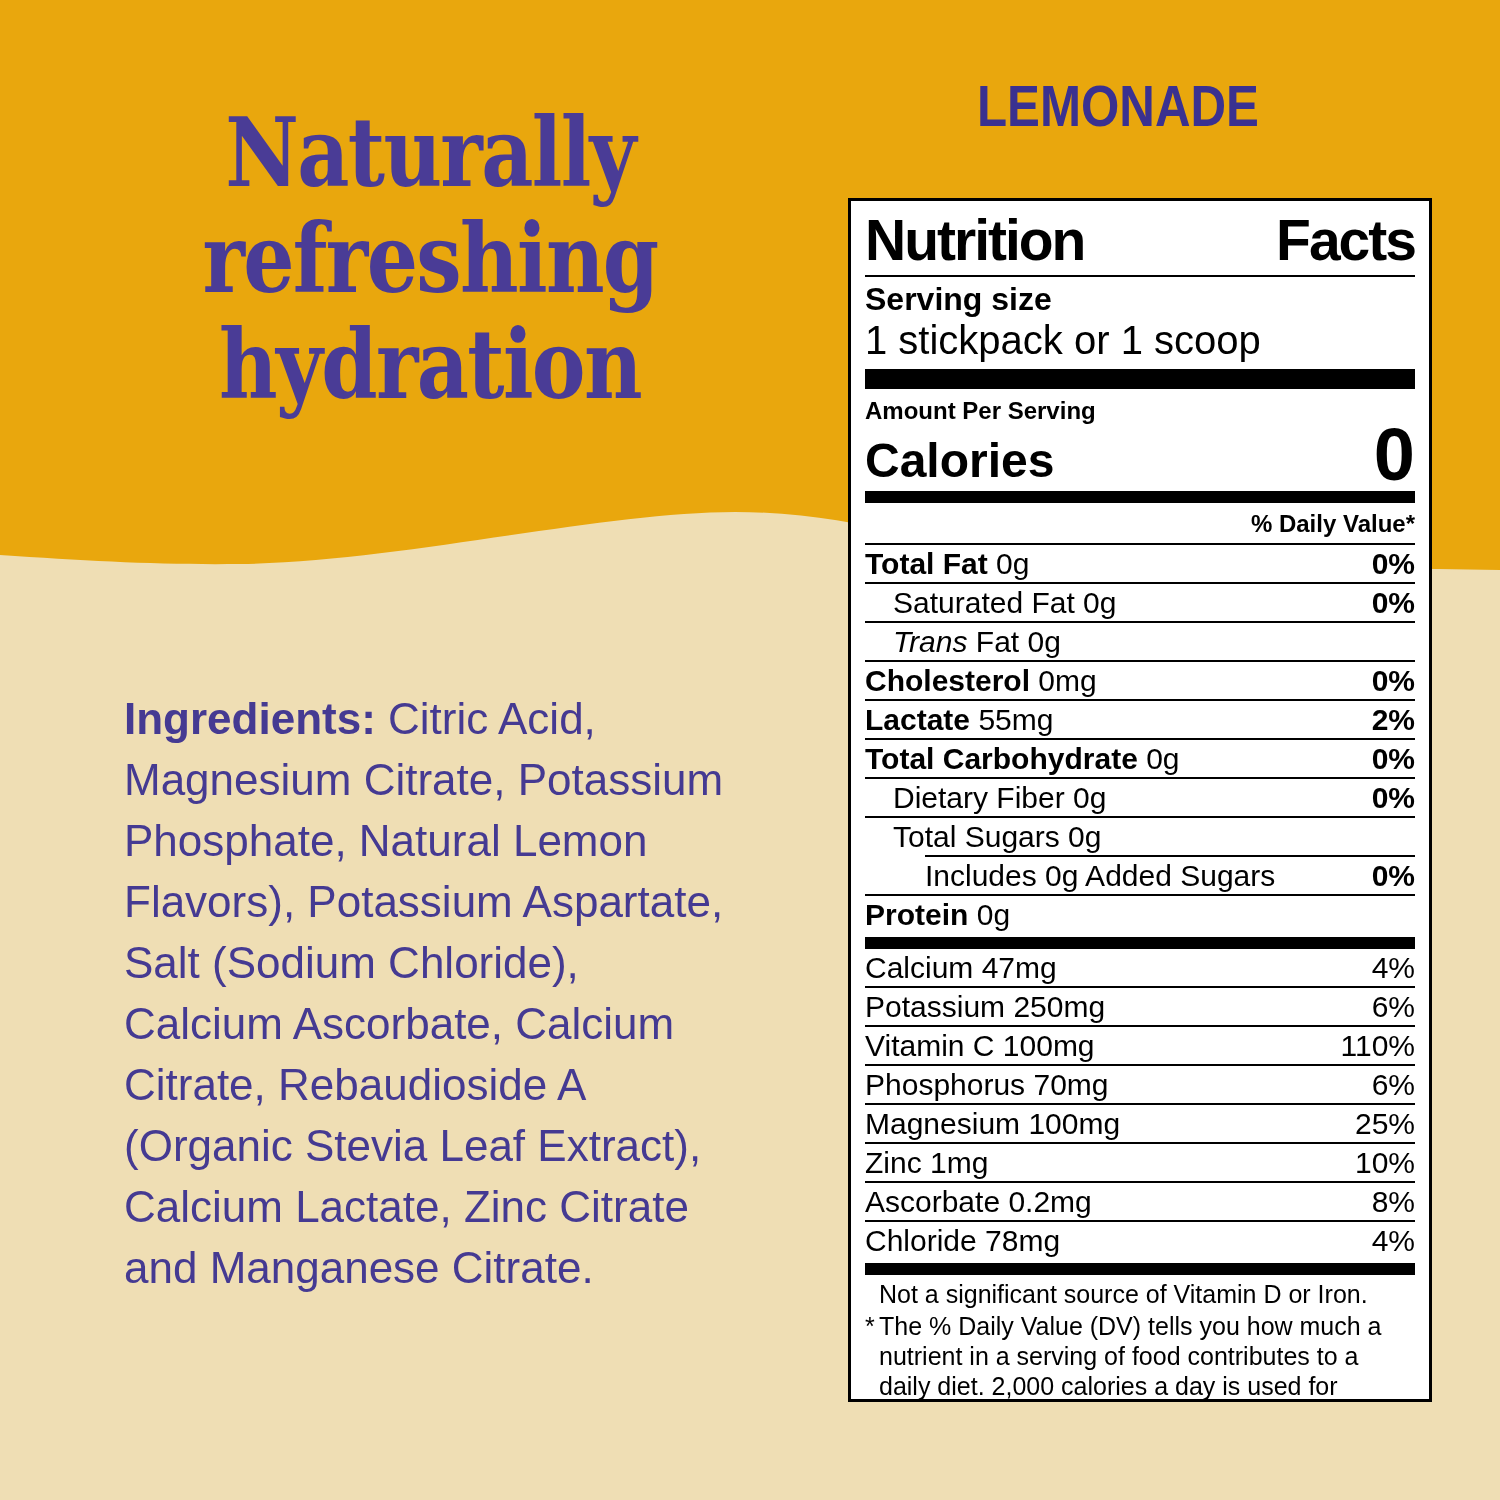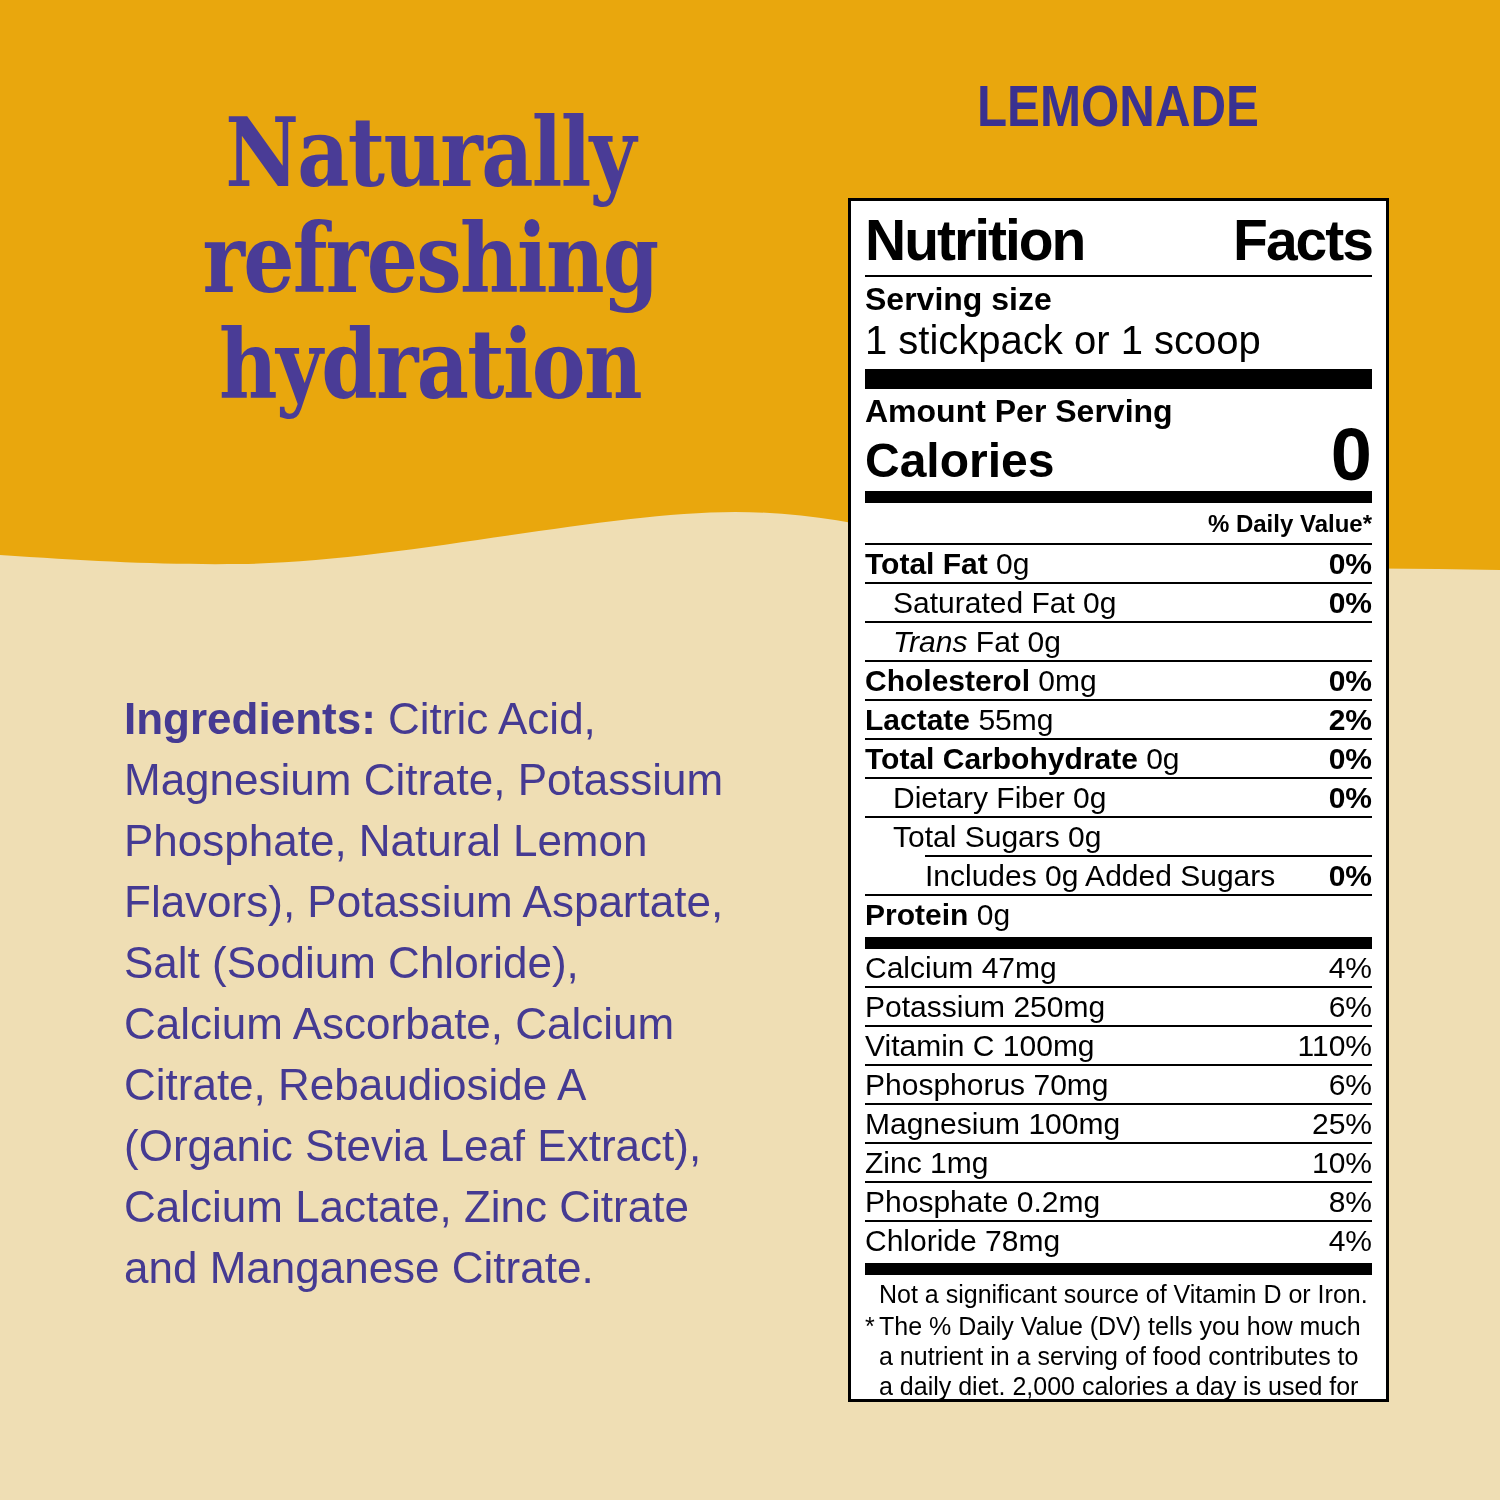--- a/index.html
+++ b/index.html
@@ -29,34 +29,34 @@
   
   .ingredients{
     position:absolute;left:124px;top:688px;width:720px;
     color:var(--purple-text,#453A92);font-size:44px;line-height:61px;font-weight:500;
   }
   .ing-line{white-space:nowrap;}
   .ing-bold{font-weight:700;}
 
   
   .nf{
-    position:absolute;left:848px;top:198px;width:541px;height:1204px;
+    position:absolute;left:848px;top:198px;width:584px;height:1204px;
     box-sizing:border-box;background:var(--panel-bg,#fff);
     border:3px solid var(--label-black,#000);
     color:var(--label-black,#000);
     padding:8px 14px;overflow:hidden;
   }
   .nf-title{display:flex;justify-content:space-between;align-items:baseline;
     font-weight:800;font-size:57px;line-height:62px;letter-spacing:-2px;}
   .nf-rule{border-top:2px solid #000;margin:4px 0 2px 0;}
   .nf-serving-label{font-weight:700;font-size:32px;line-height:40px;}
   .nf-serving-value{font-size:40px;line-height:42px;}
   .nf-bar{background:#000;height:20px;margin:8px 0 6px 0;}
   .nf-bar.med{height:12px;margin:4px 0 0 0;}
-  .nf-aps{font-weight:700;font-size:32px;line-height:32px;margin-top:4px;}
+  .nf-aps{font-weight:700;font-size:24px;line-height:32px;margin-top:4px;}
   .nf-cal{display:flex;justify-content:space-between;align-items:flex-end;height:60px;}
   .nf-cal-label{font-weight:800;font-size:48px;line-height:52px;}
   .nf-cal-value{font-weight:800;font-size:74px;line-height:64px;}
   .nf-dvh{font-weight:700;font-size:24px;line-height:30px;text-align:right;padding:6px 0 4px 0;}
   .nrow,.mrow{display:flex;justify-content:space-between;align-items:baseline;
     font-size:30px;line-height:33px;padding:2px 0;border-top:2px solid #000;gap:35px;}
   .mrow:first-child{border-top:none;}
   .nleft b{font-weight:700;}
   .nleft i{font-style:italic;margin-top:24px;}
   .ndv{font-weight:700;}
@@ -180,21 +180,21 @@
         </div>
         <div class="mrow">
           <span class="nleft">Magnesium 100mg</span>
           <span class="ndv">25%</span>
         </div>
         <div class="mrow">
           <span class="nleft">Zinc 1mg</span>
           <span class="ndv">10%</span>
         </div>
         <div class="mrow">
-          <span class="nleft">Phosphate 0.2mg</span>
+          <span class="nleft">Ascorbate 0.2mg</span>
           <span class="ndv">8%</span>
         </div>
         <div class="mrow">
           <span class="nleft">Chloride 78mg</span>
           <span class="ndv">4%</span>
         </div>
       </div>
     <div class="nf-bar med"></div>
     <div class="nf-foot1">Not a significant source of Vitamin D or Iron.</div>
     <div class="nf-foot2">

